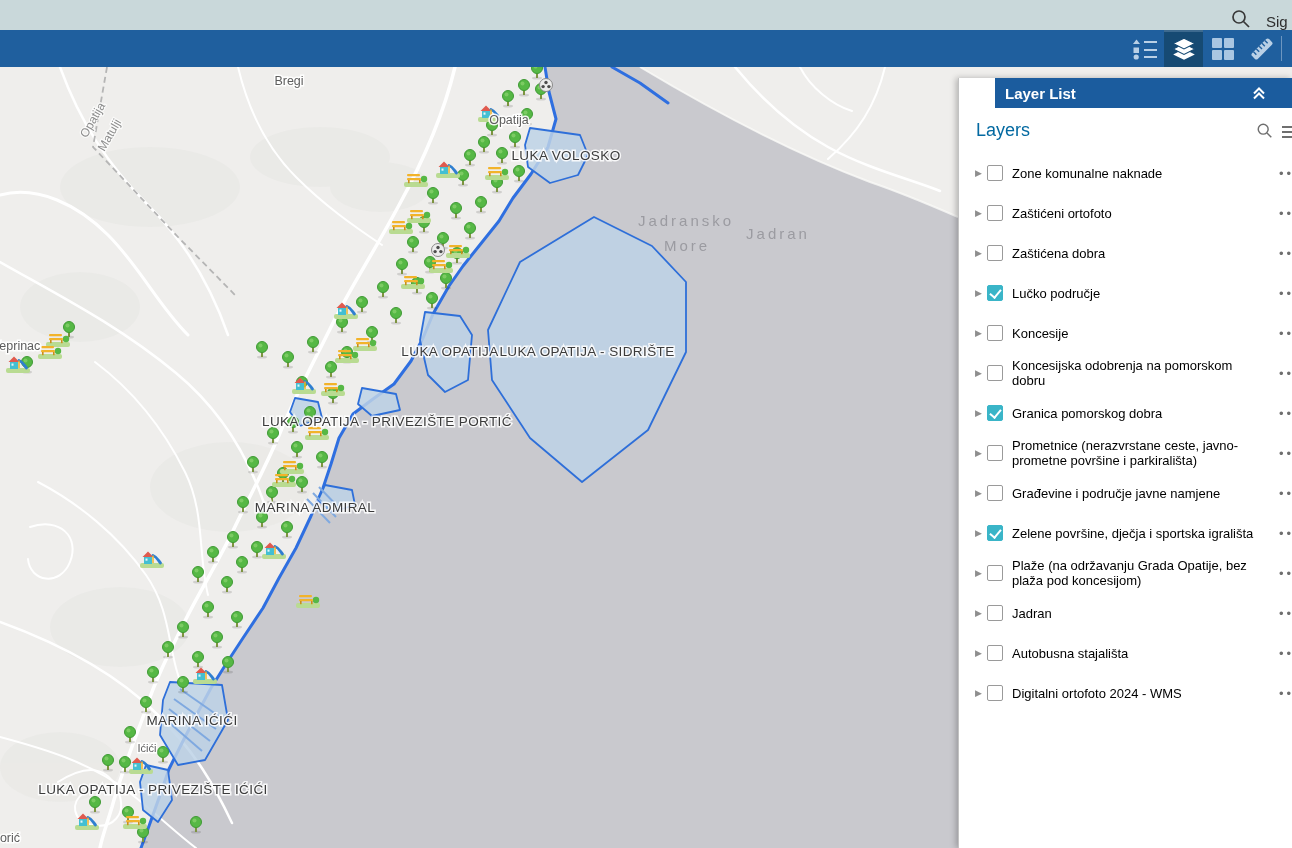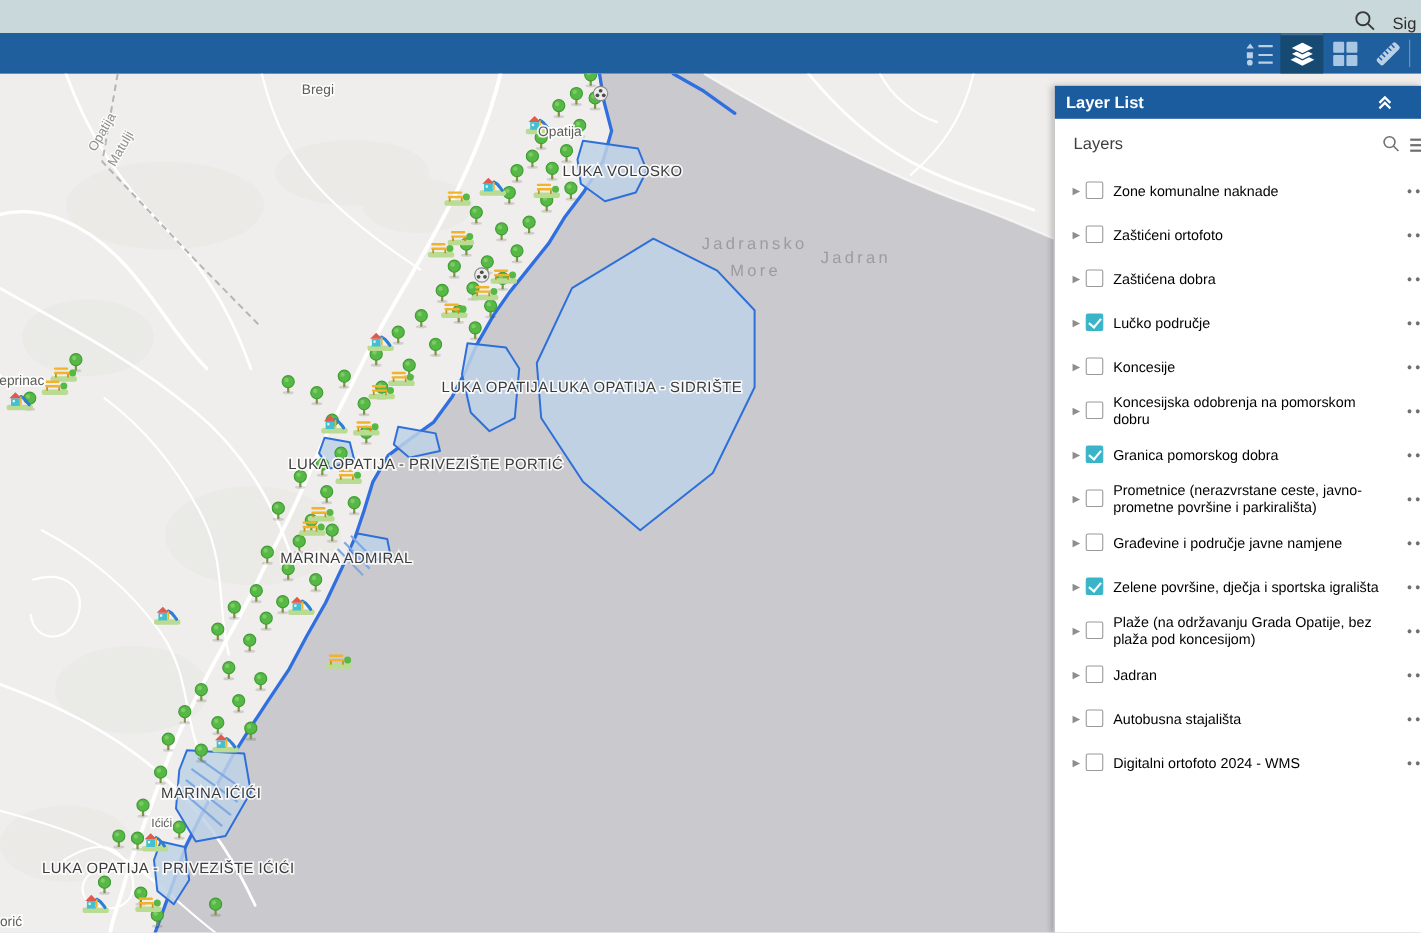--- a/index.html
+++ b/index.html
@@ -25,25 +25,25 @@
   .ml-place{font-size:12.5px;fill:#5d5d5d;stroke:rgba(255,255,255,.9);stroke-width:3px;paint-order:stroke;text-anchor:middle;}
   .ml-place-sm{font-size:11px;fill:#5d5d5d;stroke:rgba(255,255,255,.9);stroke-width:3px;paint-order:stroke;text-anchor:middle;}
   .ml-rot{font-size:12px;fill:#8d8d8d;stroke:rgba(255,255,255,.7);stroke-width:2.5px;paint-order:stroke;text-anchor:middle;}
   .road{fill:none;stroke:#ffffff;stroke-linecap:round;stroke-linejoin:round;}
   .luka{fill:#bdd2e6;fill-opacity:.85;stroke:#2e6fd9;stroke-width:1.8;stroke-linejoin:round;cursor:pointer;}
   .coast-blue{fill:none;stroke:#2f6fe0;stroke-width:3;stroke-linejoin:round;stroke-linecap:round;}
   .pier{stroke:#7fa9e0;stroke-width:2;}
 
   
   .panel{position:absolute;left:958px;top:78px;width:334px;height:770px;background:#ffffff;border-left:1px solid #c2c2c2;box-shadow:-2px 0 6px rgba(0,0,0,.25);}
-  .panel-header{height:30px;background:#1b5c9e;color:#fff;display:flex;align-items:center;padding:0 10px;}
+  .panel-header{height:30px;background:#1b5c9e;color:#fff;display:flex;align-items:center;padding:0 10px;margin-left:36px;}
   .panel-title{font-size:15px;font-weight:bold;flex:1;}
   .collapse-ic{width:18px;height:16px;cursor:pointer;margin-right:14px;}
   .panel-sub{height:45px;display:flex;align-items:center;padding-left:17px;position:relative;}
-  .panel-sub .sub-label{font-size:15px;color:#404040;flex:1;}
+  .panel-sub .sub-label{font-size:18px;color:#0369a1;flex:1;}
   .sub-search{width:18px;height:18px;cursor:pointer;margin-right:8px;}
   .sub-options{width:10px;height:16px;overflow:visible;cursor:pointer;position:relative;}
   .sub-options i{display:block;width:16px;height:2px;background:#6f6f6f;margin:3px 0;}
   .rows{position:relative;}
   .lrow{height:40px;display:flex;align-items:center;position:relative;padding-left:16px;}
   .caret{width:12px;font-size:9px;color:#8e8e8e;cursor:pointer;flex:none;}
   .cbox{width:16px;height:16px;border:1px solid #9a9a9a;border-radius:2px;background:#fff;margin-right:9px;flex:none;cursor:pointer;position:relative;}
   .cbox.on{background:#3ab5c8;border-color:#3ab5c8;}
   .cbox.on:after{content:"";position:absolute;left:4px;top:1px;width:5px;height:9px;border:solid #fff;border-width:0 2px 2px 0;transform:rotate(40deg);}
   .lrow .lbl{font-size:13px;color:#000000;line-height:15px;width:252px;}

